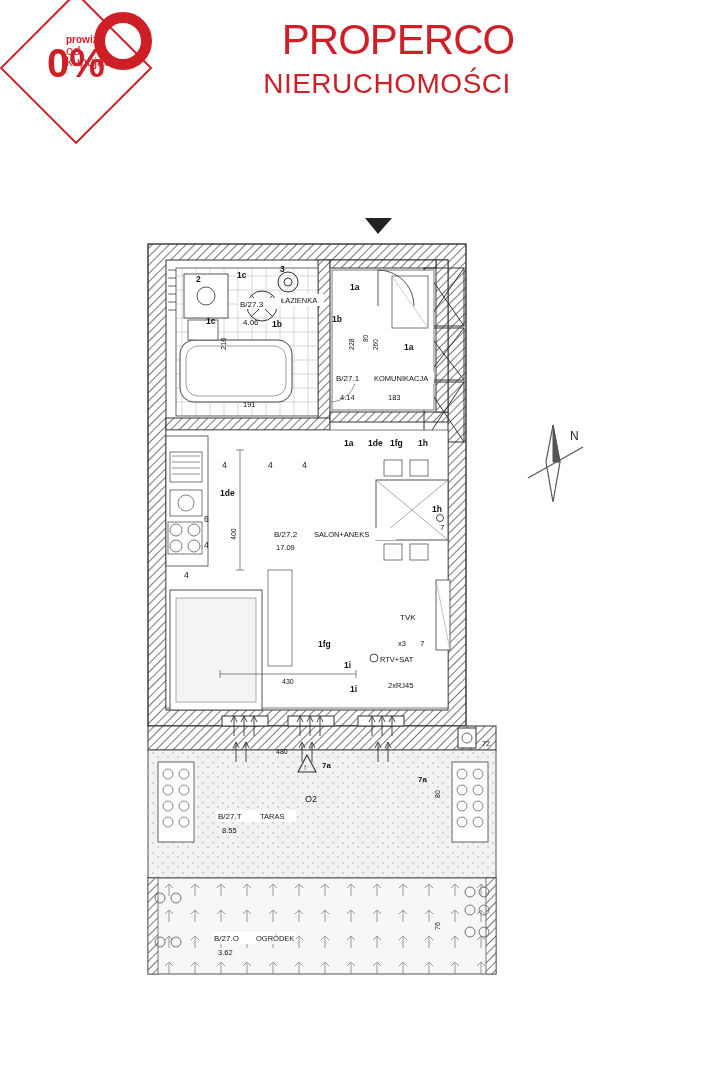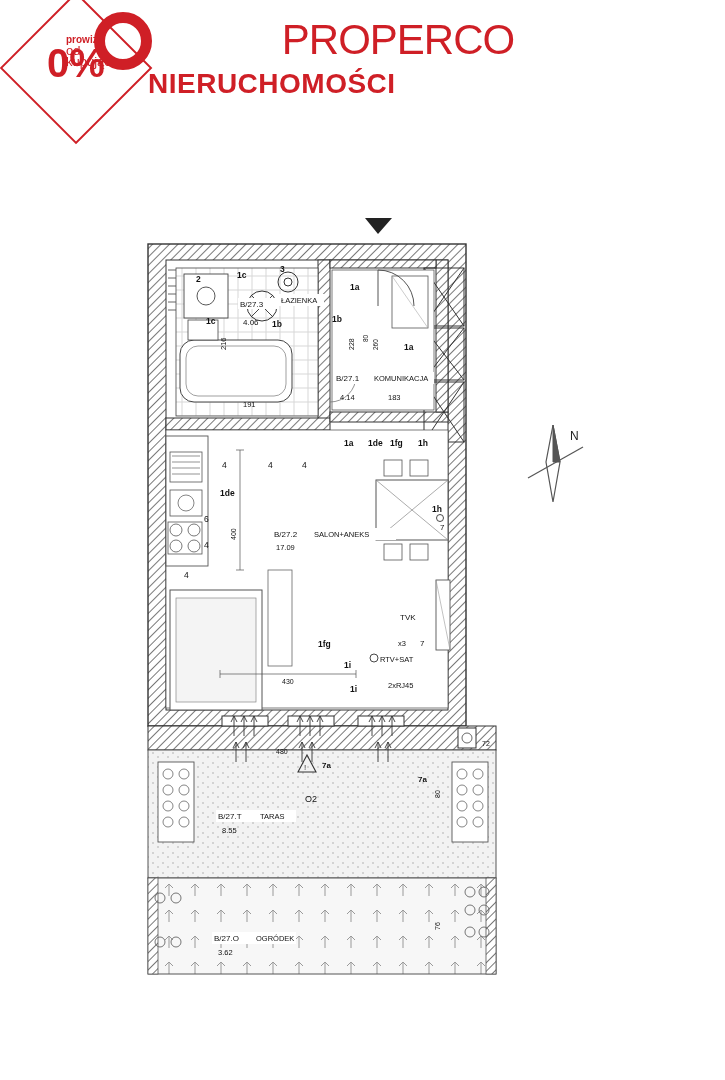--- a/index.html
+++ b/index.html
@@ -34,24 +34,24 @@
     font-size: 42px;
     font-weight: normal;
     letter-spacing: -1px;
     line-height: 64px;
     color: #cf1f26;
     white-space: nowrap;
     text-align: center;
   }
   .brand-sub {
     font-size: 28px;
-    font-weight: bold;
+    font-weight: normal;
     color: #cf1f26;
     letter-spacing: 0.5px;
-    text-align: left;
+    text-align: center;
     width: 478px;
     margin-top: -4px;
   }
   .logo-ring {
     position: absolute;
     left: 94px;
     top: 12px;
     width: 58px;
     height: 58px;
     border: 11px solid #cf1f26;

